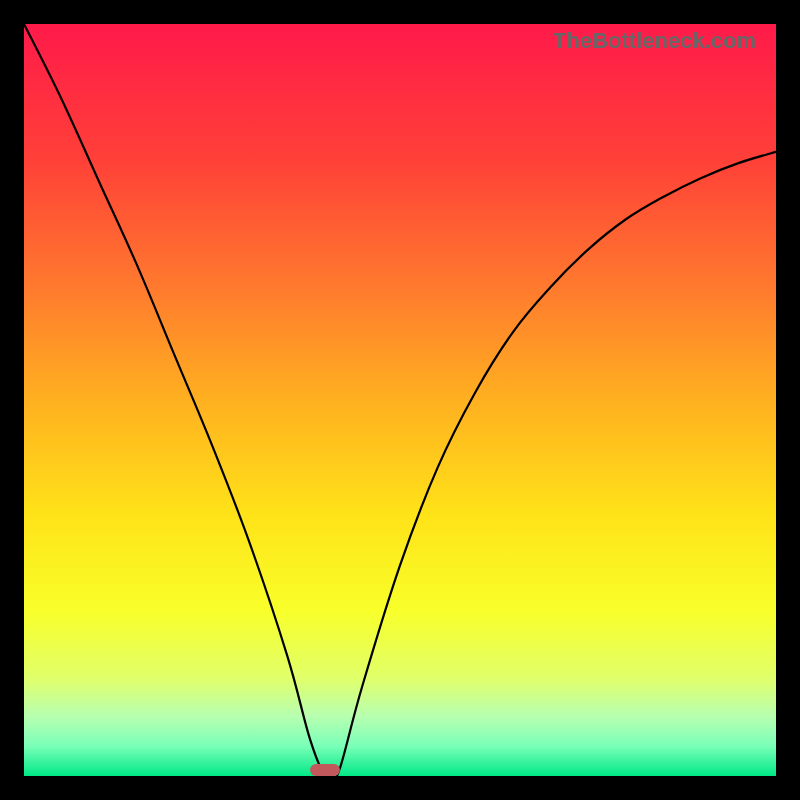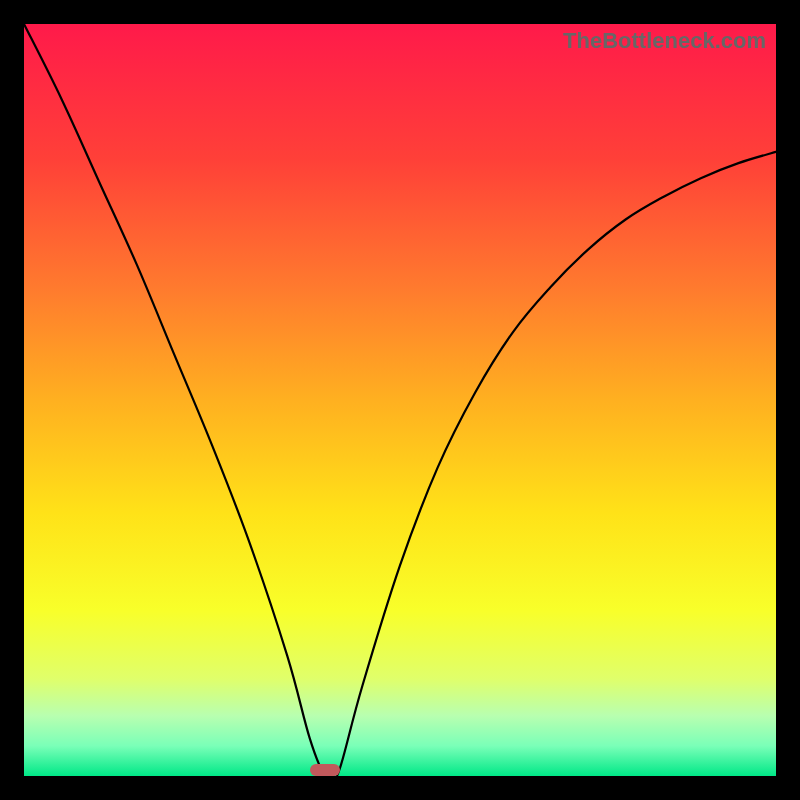--- a/index.html
+++ b/index.html
@@ -18,21 +18,21 @@
     .plot-area {
       position: absolute;
       left: 24px;
       top: 24px;
       width: 752px;
       height: 752px;
     }
     .watermark {
       position: absolute;
       top: 4px;
-      right: 10px;
+      right: 20px;
       font-family: Arial, sans-serif;
       font-size: 22px;
       font-weight: 600;
       color: #676767;
       z-index: 10;
     }
     .indicator-bar {
       position: absolute;
       background: #c1595c;
       border-radius: 6px;

